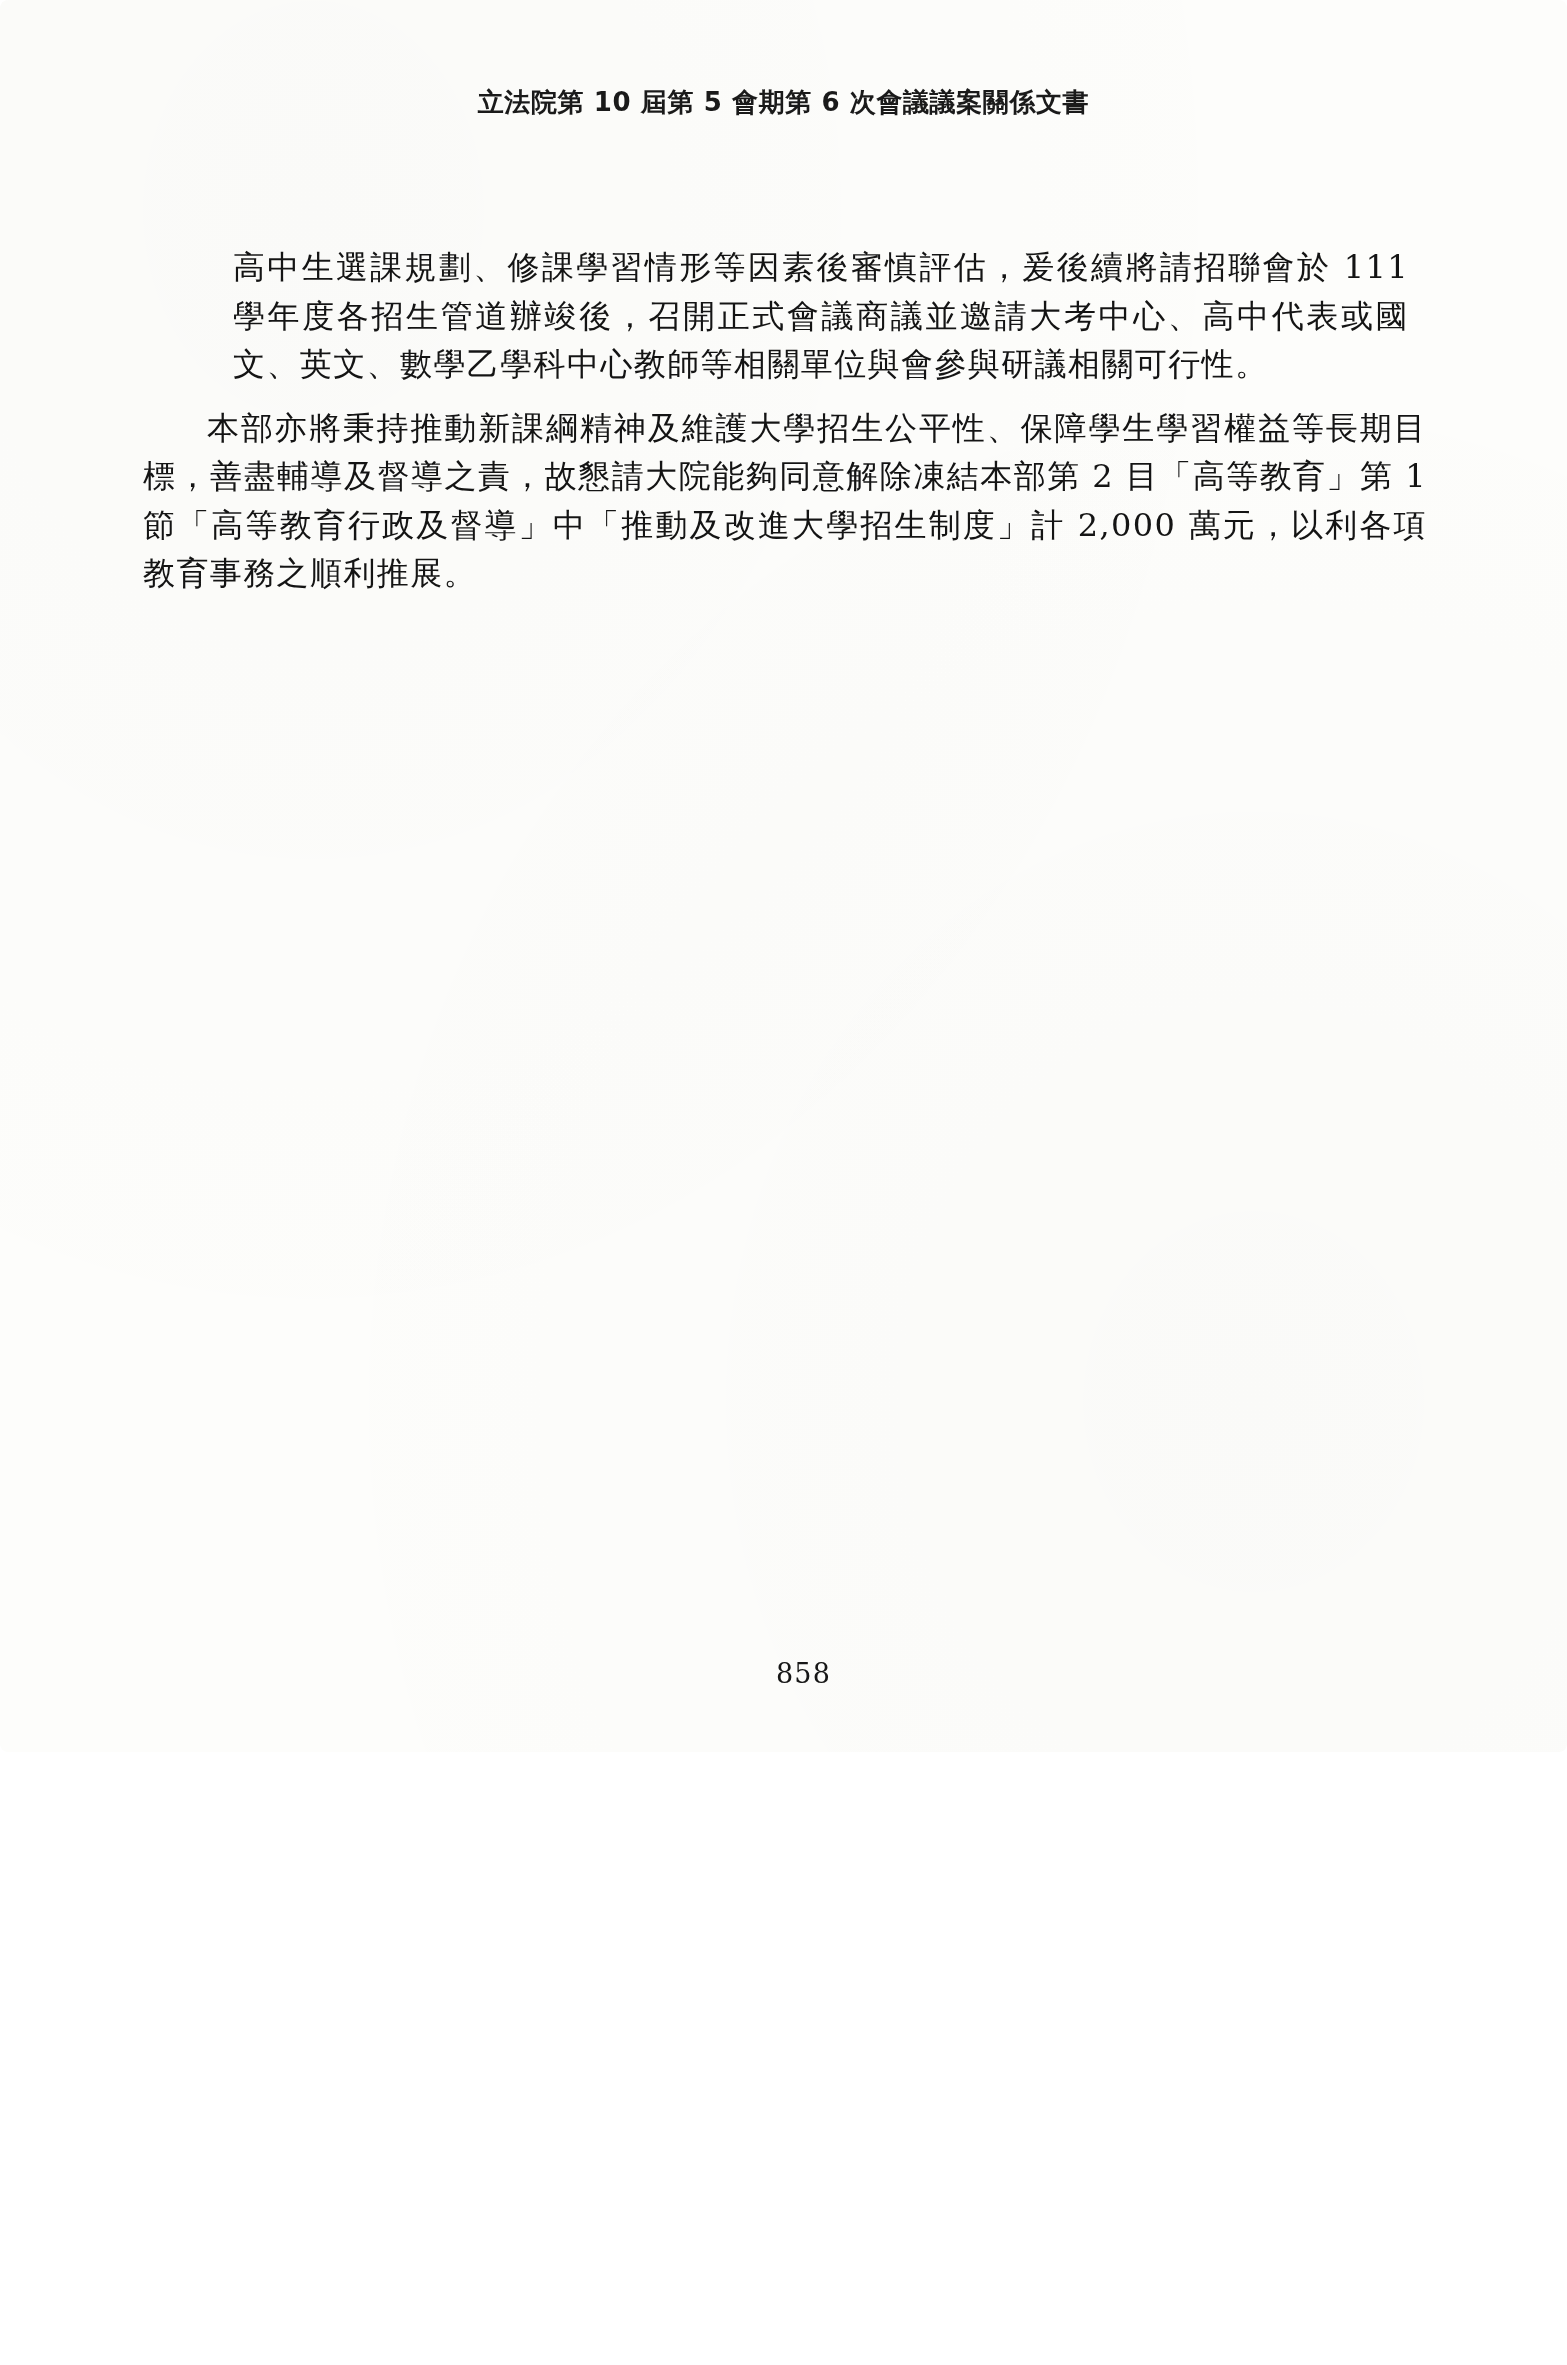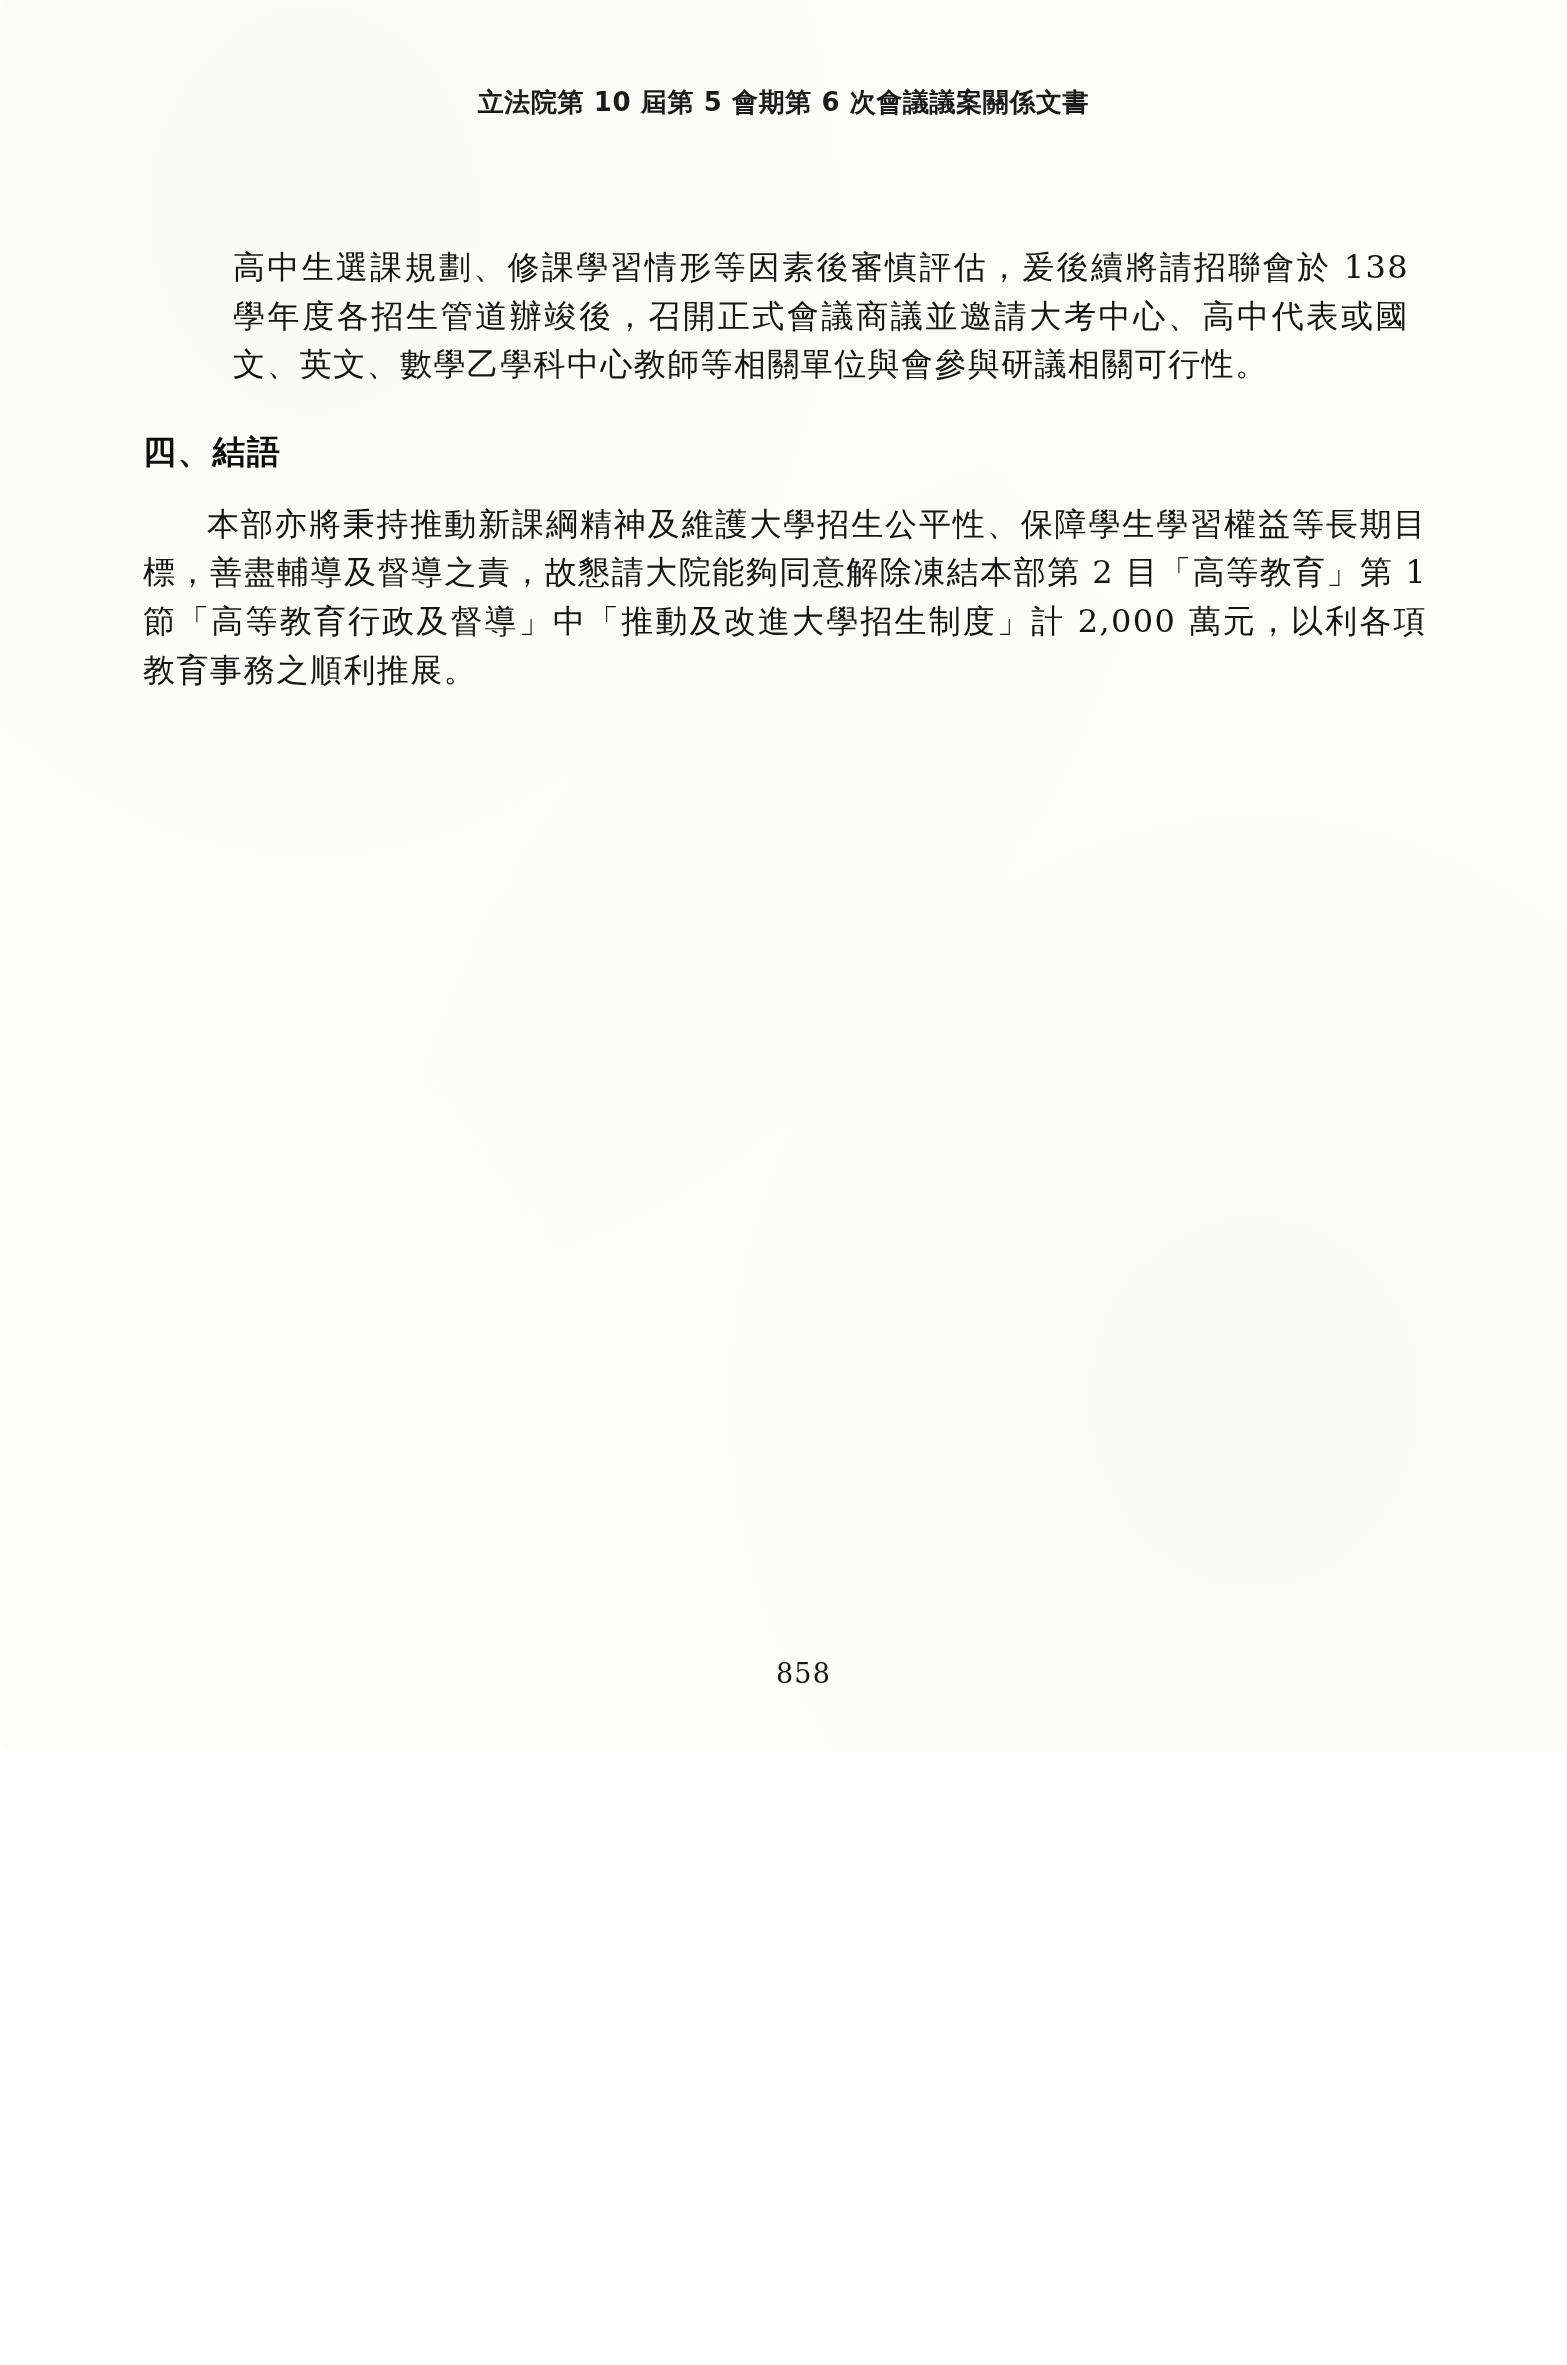--- a/index.html
+++ b/index.html
@@ -88,23 +88,22 @@
 <body>
 
 <div class="page">
 
   <div class="paper-grain"></div>
 
   <div class="header-line">立法院第 10 屆第 5 會期第 6 次會議議案關係文書</div>
 
   <div class="content">
 
-    <p class="body-text hang-block">高中生選課規劃、修課學習情形等因素後審慎評估，爰後續將請招聯會於 138 學年度各招生管道辦竣後，召開正式會議商議並邀請大考中心、高中代表或國文、英文、數學乙學科中心教師等相關單位與會參與研議相關可行性。</p>
+    <p class="body-text hang-block">高中生選課規劃、修課學習情形等因素後審慎評估，爰後續將請招聯會於 111 學年度各招生管道辦竣後，召開正式會議商議並邀請大考中心、高中代表或國文、英文、數學乙學科中心教師等相關單位與會參與研議相關可行性。</p>
 
-    <div class="section-heading">四、結語</div>
 
 
     <div class="para-gap"></div>
 
     <p class="body-text indent-1">本部亦將秉持推動新課綱精神及維護大學招生公平性、保障學生學習權益等長期目標，善盡輔導及督導之責，故懇請大院能夠同意解除凍結本部第 2 目「高等教育」第 1 節「高等教育行政及督導」中「推動及改進大學招生制度」計 2,000 萬元，以利各項教育事務之順利推展。</p>
 
   </div>
 
   <div class="footer-page-number">858</div>
 

